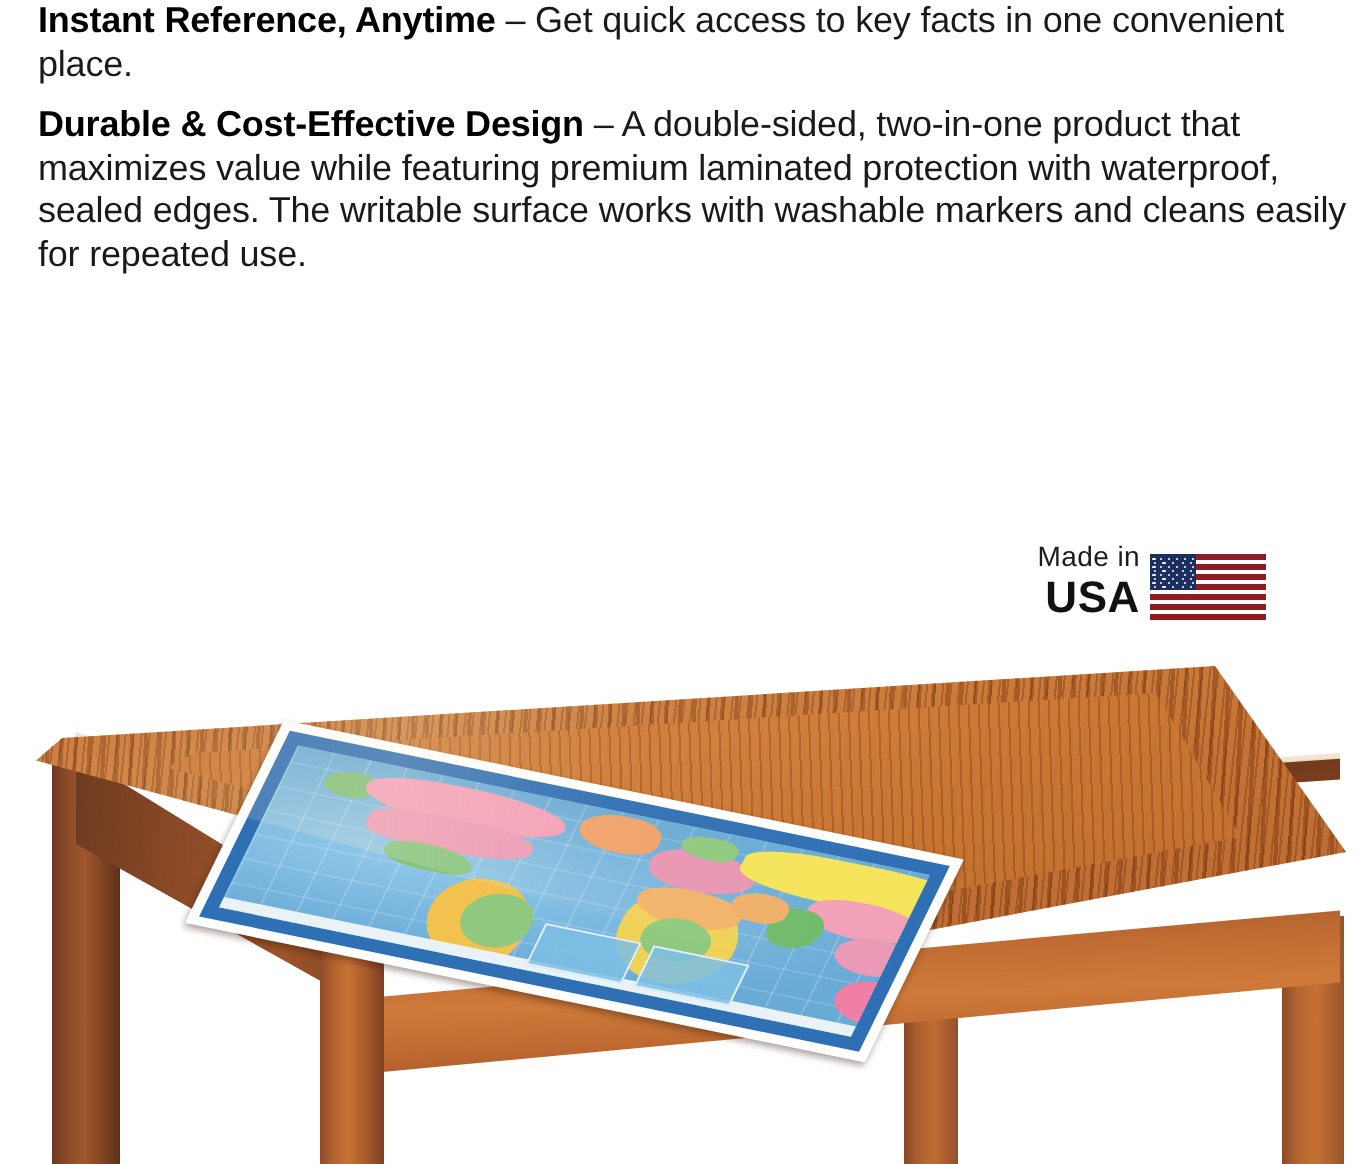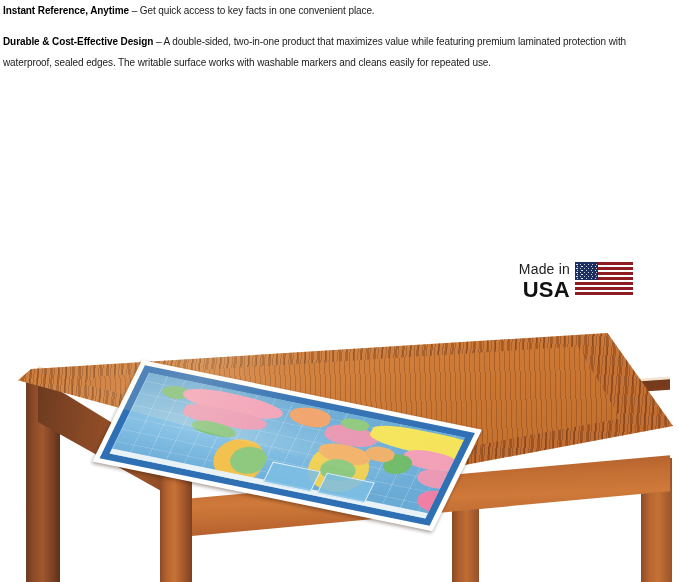--- a/index.html
+++ b/index.html
@@ -17,24 +17,24 @@
   }
 
   
   .features {
     position: absolute;
     left: 3px;
     top: 0px;
     width: 672px;
   }
   .feature-para {
-    font-size: 10px;
+    font-size: 18px;
     line-height: 21.5px;
     color: #111111;
-    margin: 0 0 9px 0;
+    margin: 0 0 9px 16px;
     letter-spacing: -0.1px;
   }
   .feature-lead {
     font-weight: bold;
     color: #000000;
   }
   .feature-body {
     font-weight: normal;
     color: #1a1a1a;
   }
@@ -60,21 +60,21 @@
   }
 
   
   .usa-badge {
     position: absolute;
     left: 503px;
     top: 262px;
     width: 130px;
     height: 48px;
     display: flex;
-    align-items: flex-start;
+    align-items: flex-end;
     justify-content: flex-end;
   }
   .usa-words {
     display: flex;
     flex-direction: column;
     align-items: flex-end;
     justify-content: center;
     margin-right: 5px;
     line-height: 1;
   }

